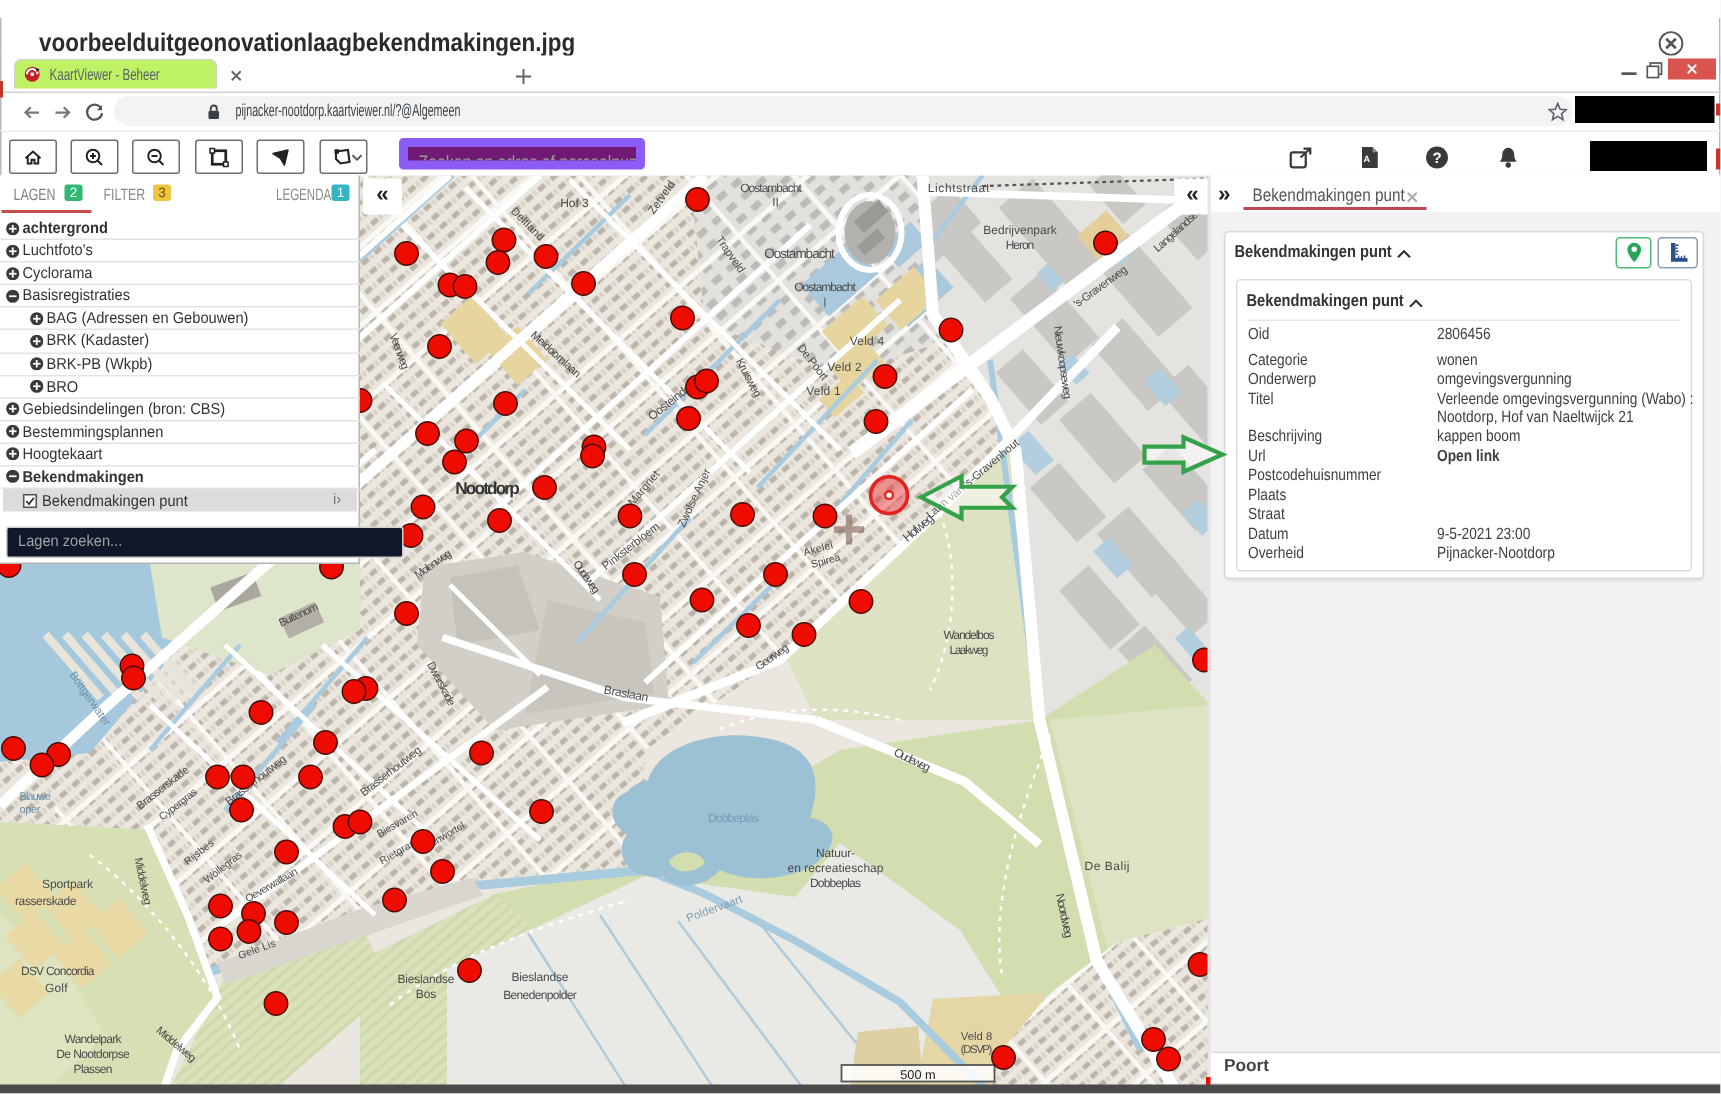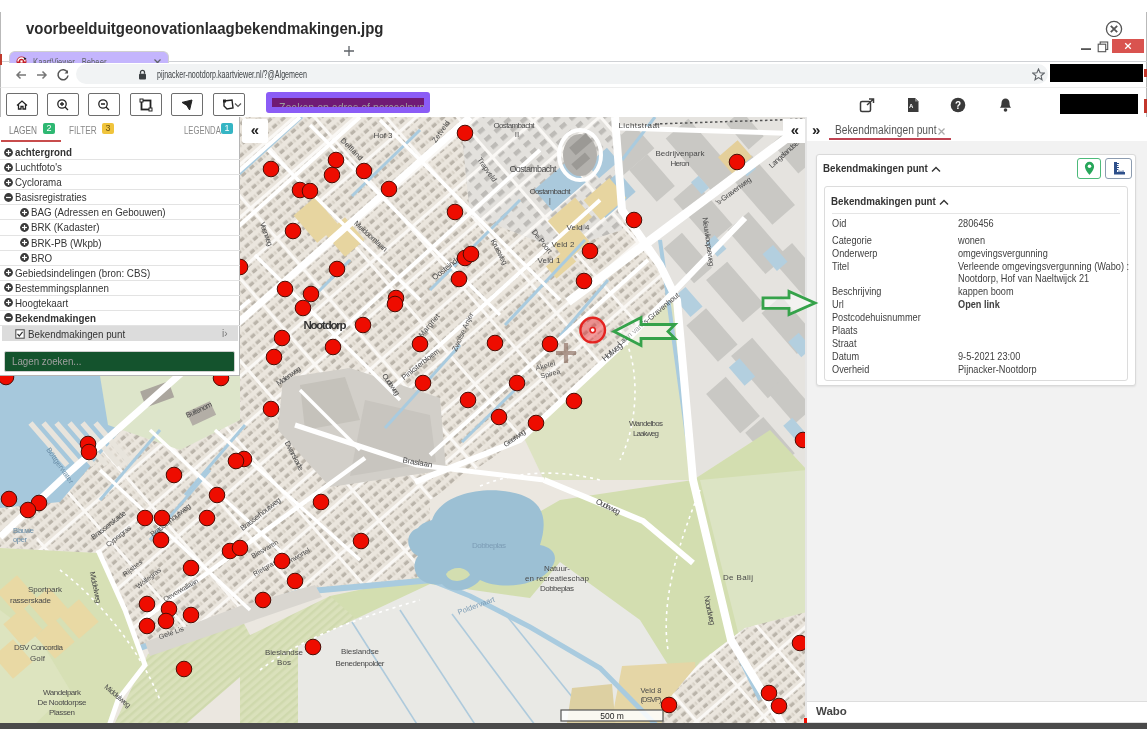--- a/index.html
+++ b/index.html
@@ -13,21 +13,21 @@
 </style></head><body>
 <div class="abs" style="left:0;top:12px;width:1147px;height:37px;background:#fff;border-bottom:1px solid #d8d8d8;border-left:1px solid #b9b9b9;border-right:1px solid #b9b9b9">
 <div class="abs sx88" style="left:25px;top:7px;font-size:17px;font-weight:bold;color:#2b2b2b">voorbeelduitgeonovationlaagbekendmakingen.jpg</div>
 <svg class="abs" style="left:1104px;top:8px" width="18" height="18" viewBox="0 0 18 18">
       <circle cx="9" cy="9" r="7.6" fill="none" stroke="#555" stroke-width="1.3"></circle>
       <path d="M5.8,5.8 L12.2,12.2 M12.2,5.8 L5.8,12.2" stroke="#555" stroke-width="1.8"></path>
     </svg>
 </div>
 <div class="abs" style="left:0;top:37px;width:1147px;height:26px;background:#fff;border-left:1px solid #b9b9b9;border-right:1px solid #b9b9b9">
 <div class="abs" style="left:0;top:24px;width:1147px;height:1px;background:#cfd1d5"></div>
-<div class="abs" style="left:8px;top:14px;width:160px;height:20px;border:1px solid #d0d0d0;border-bottom:none;border-radius:6px 6px 0 0;background:#c4b5fd">
+<div class="abs" style="left:8px;top:2px;width:136px;height:20px;border:1px solid #d0d0d0;border-bottom:none;border-radius:6px 6px 0 0;background:#bef264">
 <svg class="abs" style="left:6px;top:4px" width="11" height="11" viewBox="0 0 11 11">
         <circle cx="5.5" cy="5.5" r="5" fill="#c41f27"></circle>
         <path d="M2,5.5 a3.5,3.5 0 0 1 7,0" fill="none" stroke="#fff" stroke-width="1.4"></path>
         <rect x="4.4" y="4.4" width="2.2" height="2.2" fill="#fff"></rect>
         <path d="M7.5,1.2 l3,1 -2,2 z" fill="#20262c"></path>
       </svg>
 <span class="abs sx70" style="left:23px;top:4px;font-size:11px;color:#5f6368">KaartViewer - Beheer</span>
 <svg class="abs" style="left:143px;top:6px" width="9" height="9" viewBox="0 0 9 9">
         <path d="M1.5,1.5 L7.5,7.5 M7.5,1.5 L1.5,7.5" stroke="#5f6368" stroke-width="1.2"></path>
       </svg>
@@ -534,21 +534,21 @@
     </svg>
 <span class="abs sx93" style="left:15px;top:194.9px;font-weight:bold">Bekendmakingen</span>
 <div class="abs" style="left:0;top:208.0px;width:240px;height:1px;background:#e3e3e3"></div>
 <div class="abs" style="left:2px;top:209.0px;width:236px;height:15px;background:#dcdcdc"></div>
 <svg class="abs" style="left:15px;top:211.5px" width="10" height="10" viewBox="0 0 10 10">
       <rect x="0.8" y="0.8" width="8.4" height="8.4" fill="#fff" stroke="#555" stroke-width="1.1"></rect>
       <path d="M2.5,5 L4.3,7 L7.6,2.8" stroke="#333" stroke-width="1.2" fill="none"></path>
     </svg>
 <span class="abs sx93" style="left:28px;top:210.5px">Bekendmakingen punt</span>
 <span class="abs" style="left:222px;top:210.5px;color:#777;font-size:10px">i›</span>
-<div class="abs" style="left:4px;top:234px;width:231px;height:21px;border:1px solid #cfcfcf;border-radius:2px;background:#14532d">
+<div class="abs" style="left:4px;top:234px;width:265px;height:21px;border:1px solid #cfcfcf;border-radius:2px;background:#0f172a">
       <span class="abs sx93" style="left:7px;top:3px;color:#a0a0a0">Lagen zoeken...</span>
     </div>
 </div>
 <div class="abs" style="left:242px;top:119px;width:26px;height:24px;background:#fff;border-radius:2px;z-index:10;text-align:center;font-weight:bold;color:#222;font-size:15px;line-height:22px">«</div>
 <div class="abs" style="left:783px;top:119px;width:24px;height:24px;background:#fff;z-index:10;text-align:center;font-weight:bold;color:#222;font-size:15px;line-height:22px">«</div>
 <div class="abs" style="left:807px;top:117px;width:340px;height:607px;background:#f2f2f2;z-index:10">
 <div class="abs" style="left:0;top:0;width:340px;height:24px;background:#fff"></div>
 <span class="abs" style="left:5px;top:4px;font-weight:bold;font-size:15px;color:#222">»</span>
 <span class="abs sx85" style="left:28px;top:6px;font-size:12px;color:#555">Bekendmakingen punt</span>
 <svg class="abs" style="left:130px;top:10px" width="9" height="9" viewBox="0 0 9 9">
@@ -590,18 +590,18 @@
 <span class="abs sx85" style="left:25px;top:181px;font-size:10.8px;color:#3f3f3f">Url</span>
 <span class="abs sx85" style="left:151px;top:181px;font-size:10.8px;color:#3f3f3f"><b>Open link</b></span>
 <span class="abs sx85" style="left:25px;top:194px;font-size:10.8px;color:#3f3f3f">Postcodehuisnummer</span>
 <span class="abs sx85" style="left:25px;top:207px;font-size:10.8px;color:#3f3f3f">Plaats</span>
 <span class="abs sx85" style="left:25px;top:220px;font-size:10.8px;color:#3f3f3f">Straat</span>
 <span class="abs sx85" style="left:25px;top:233px;font-size:10.8px;color:#3f3f3f">Datum</span>
 <span class="abs sx85" style="left:151px;top:233px;font-size:10.8px;color:#3f3f3f">9-5-2021 23:00</span>
 <span class="abs sx85" style="left:25px;top:246px;font-size:10.8px;color:#3f3f3f">Overheid</span>
 <span class="abs sx85" style="left:151px;top:246px;font-size:10.8px;color:#3f3f3f">Pijnacker-Nootdorp</span>
 <div class="abs" style="left:0;top:584px;width:340px;height:22px;background:#fff;border-top:1px solid #ddd;border-bottom:1px solid #ddd"></div>
-<span class="abs" style="left:9px;top:588px;font-size:11.5px;color:#444;font-weight:600">Wabo</span>
+<span class="abs" style="left:9px;top:588px;font-size:11.5px;color:#444;font-weight:600">Poort</span>
 </div>
 <div class="abs" style="left:805px;top:117px;width:2px;height:607px;background:#e6e6e6;z-index:10"></div>
 <svg class="abs" style="left:745px;top:280px;z-index:20" width="90" height="46" viewBox="745 280 90 46">
     <polygon points="763,297.8 789,297.8 789,291.5 815,303 789,314.5 789,308.4 763,308.4" fill="#ffffff" fill-opacity="0.55" stroke="#35a24a" stroke-width="2.8"></polygon>
   </svg>
 <div class="abs" style="left:804px;top:718px;width:3px;height:6px;background:#ee0c00;z-index:11"></div>
 </body></html>

